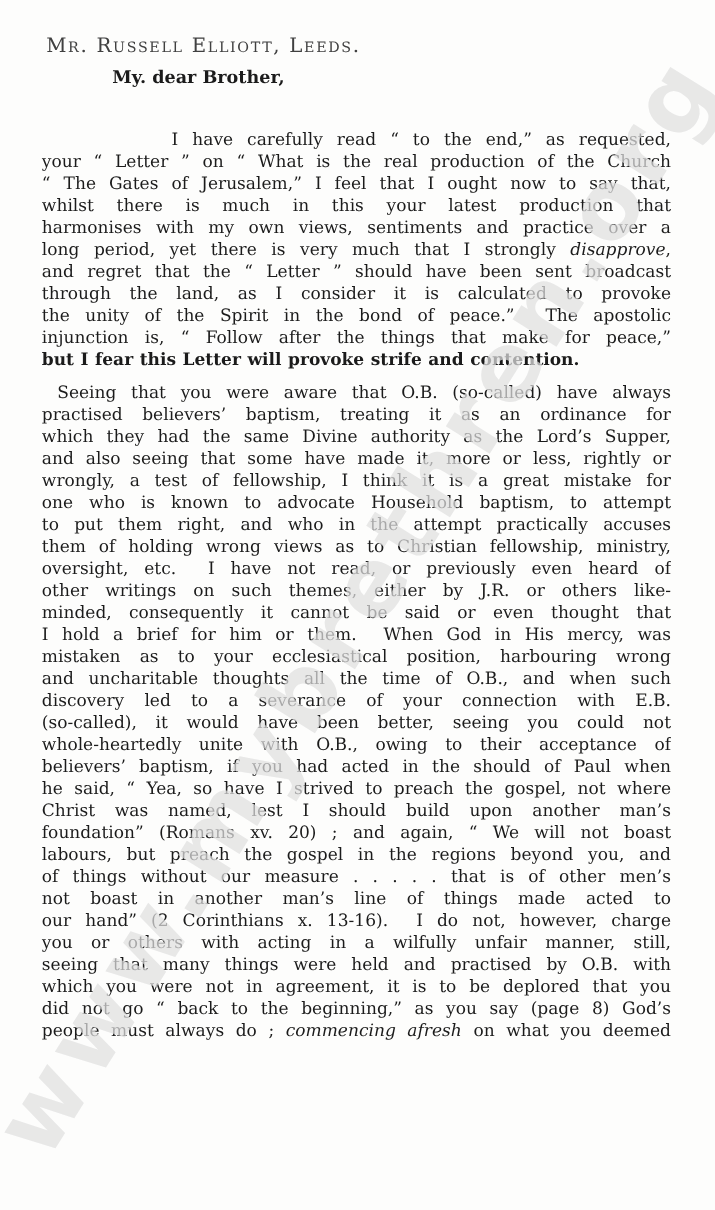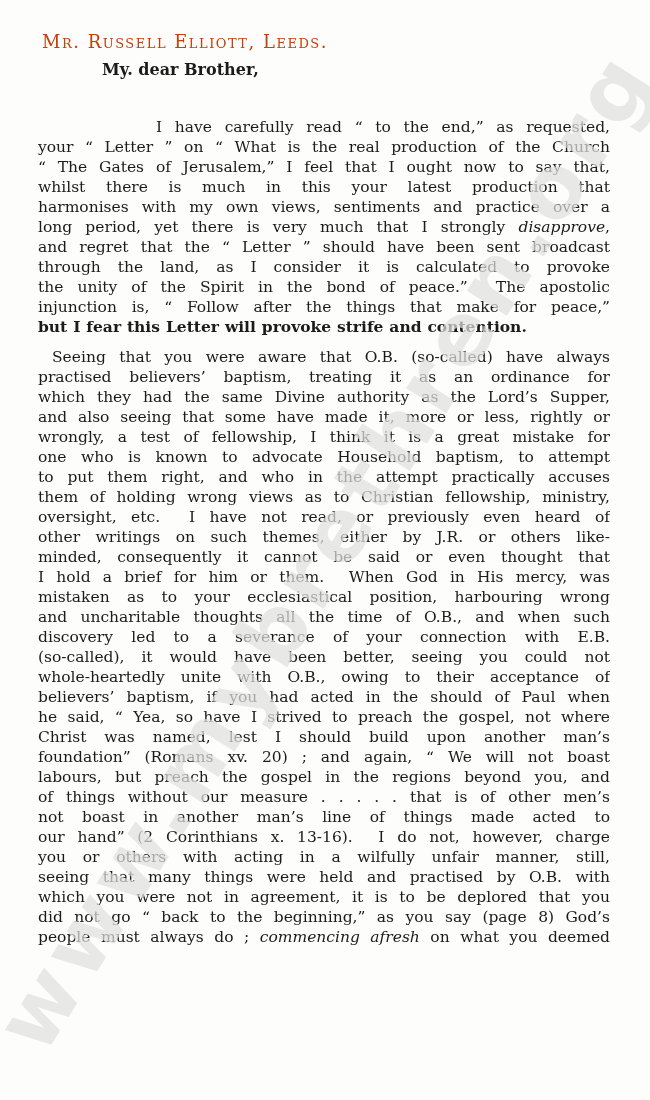--- a/index.html
+++ b/index.html
@@ -19,21 +19,21 @@
     padding: 31px 40px 0 38px;
     font-family: "DejaVu Serif", "Liberation Serif", serif;
     color: #1b1b1b;
     z-index: 1;
   }
   .heading {
     font-variant: small-caps;
     font-size: 18px;
     letter-spacing: 1.5px;
     line-height: 22px;
-    color: #c2410c;
+    color: #404040;
     margin-left: 4px;
   }
   .salutation {
     font-size: 16px;
     line-height: 22px;
     margin-top: 6px;
     margin-left: 64px;
     font-weight: bold;
   }
   .para {

